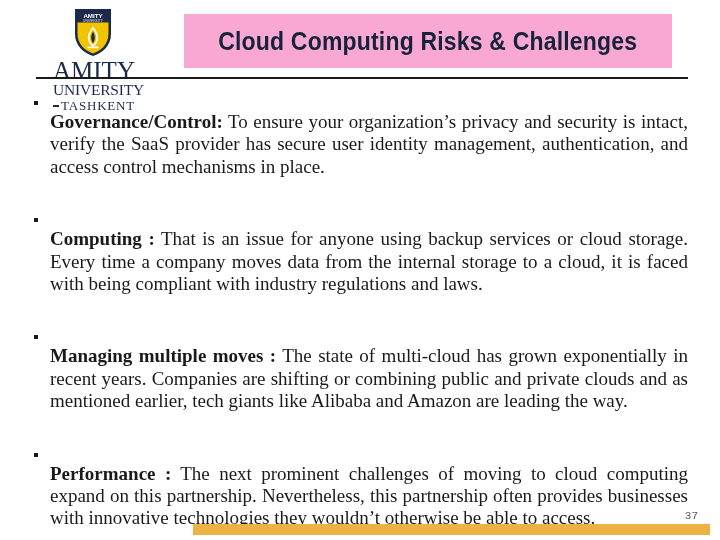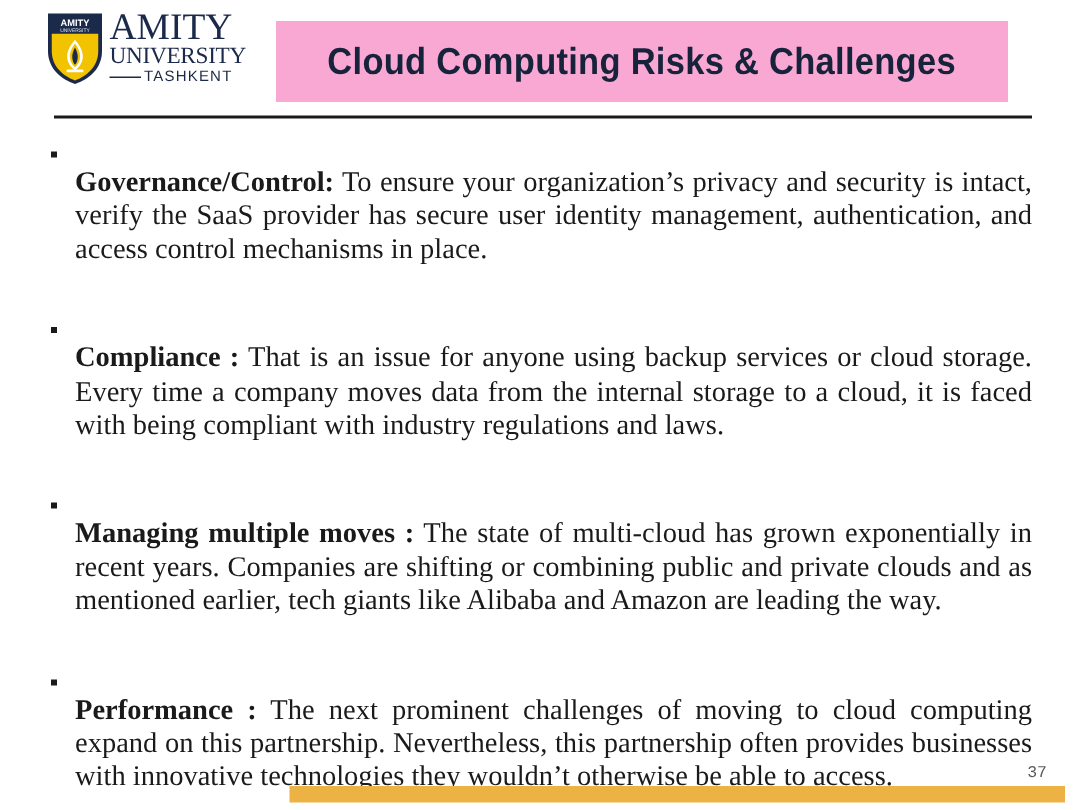--- a/index.html
+++ b/index.html
@@ -24,21 +24,22 @@
     height: 80px;
   }
 
   #logo-block {
     position: absolute;
     left: 30px;
     top: 6px;
     width: 125px;
     height: 62px;
     display: flex;
-    align-items: flex-start;
+    align-items: center;
+    flex-direction: column;
   }
 
   #shield-logo {
     width: 40px;
     height: 52px;
     flex: 0 0 40px;
     position: relative;
   }
 
   #wordmark {
@@ -70,22 +71,22 @@
     align-items: center;
     margin-top: 1px;
   }
   #wordmark .tash-rule {
     flex: 1 1 auto;
     height: 1.5px;
     background: #1b2a4a;
     margin-right: 2px;
   }
   #wordmark .tashkent-text {
-    font-family: Liberation Sans, sans-serif;
-    font-size: 10px;
+    font-family: Liberation Serif, serif;
+    font-size: 13px;
     letter-spacing: 0.8px;
     color: #1b2a4a;
     white-space: nowrap;
   }
 
   #title-banner {
     position: absolute;
     left: 156px;
     top: 14px;
     width: 488px;
@@ -216,21 +217,21 @@
     <span class="bullet-marker">
         <i></i>
       </span>
     <p class="bullet-text"><span class="lead">Governance/Control:</span><span> To ensure your organization’s privacy and security is intact, verify the SaaS provider has secure user identity management, authentication, and access control mechanisms in place.</span></p>
   </div>
 
   <div class="bullet-item">
     <span class="bullet-marker">
         <i></i>
       </span>
-    <p class="bullet-text"><span class="lead">Compliance :</span><span> That is an issue for anyone using backup services or cloud storage. Every time a company moves data from the internal storage to a cloud, it is faced with being compliant with industry regulations and laws.</span></p>
+    <p class="bullet-text"><span class="lead">Computing :</span><span> That is an issue for anyone using backup services or cloud storage. Every time a company moves data from the internal storage to a cloud, it is faced with being compliant with industry regulations and laws.</span></p>
   </div>
 
   <div class="bullet-item">
     <span class="bullet-marker">
         <i></i>
       </span>
     <p class="bullet-text"><span class="lead"> Managing multiple moves :</span><span> The state of multi-cloud has grown exponentially in recent years. Companies are shifting or combining public and private clouds and as mentioned earlier, tech giants like Alibaba and Amazon are leading the way.</span></p>
   </div>
 
   <div class="bullet-item">

